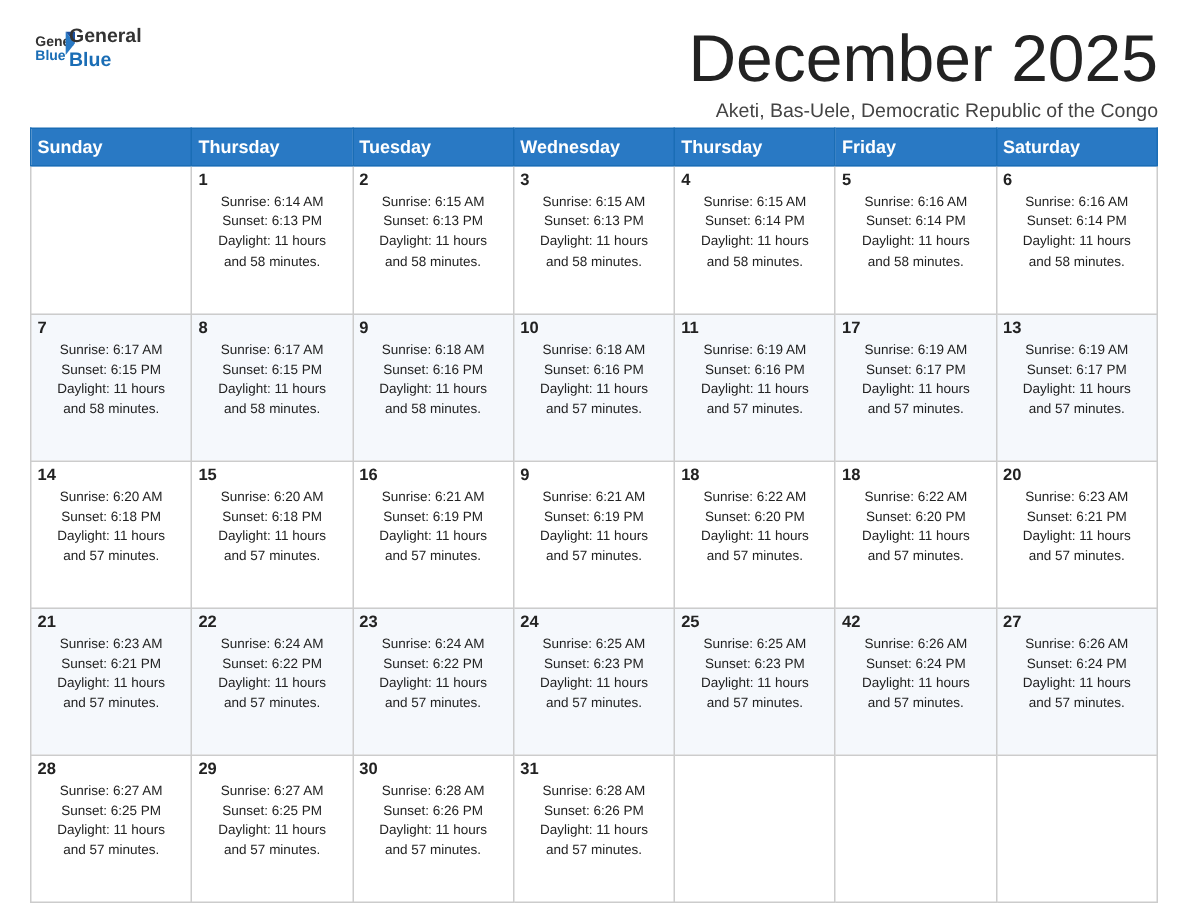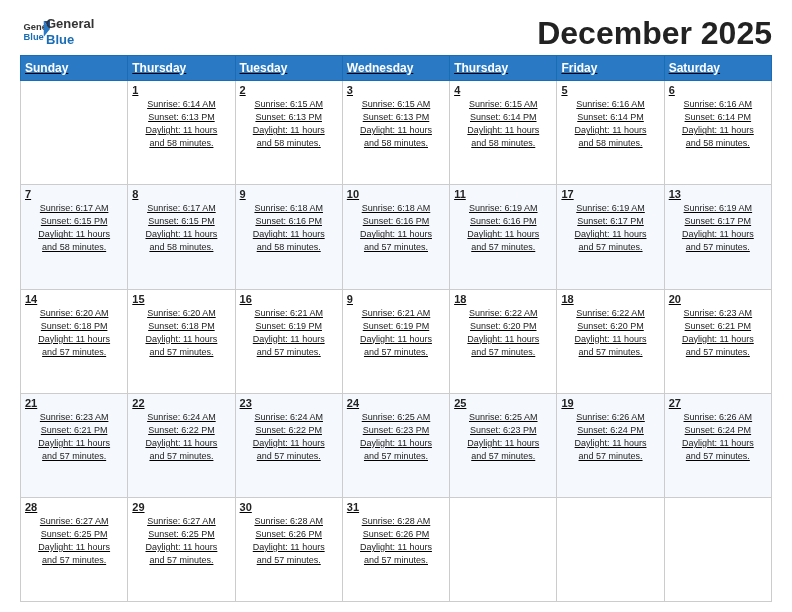--- a/index.html
+++ b/index.html
@@ -32,37 +32,36 @@
     .logo-blue { color: #1a6db5; }
     .logo-icon {
       width: 28px;
       height: 28px;
       margin-left: 2px;
     }
     .title-block {
       text-align: right;
     }
     .main-title {
-      font-size: 32px;
-      font-weight: bold;
+      font-size: 44px;
+      font-weight: normal;
       color: #222;
       line-height: 1.1;
     }
     .subtitle {
       font-size: 13px;
       color: #444;
       margin-top: 2px;
     }
     .calendar {
       flex: 1;
       border: 1px solid #ccc;
       border-collapse: collapse;
       width: 100%;
       table-layout: fixed;
-      text-decoration: underline;
     }
     .calendar thead tr th {
       background: #2979c4;
       color: #fff;
       font-size: 12px;
       font-weight: bold;
       padding: 5px 4px;
       text-align: left;
       border: 1px solid #1a6db5;
     }
@@ -108,20 +107,21 @@
         <polygon points="28,4 36,14 28,24" fill="#2979c4"></polygon>
         <polygon points="28,4 36,4 36,14" fill="#1a50a0"></polygon>
       </svg>
       <div style="display:flex;flex-direction:column;line-height:1.2;margin-left:-4px;">
         <span class="logo-general" style="font-size:13px;font-weight:bold;color:#333;">General</span>
         <span class="logo-blue" style="font-size:13px;font-weight:bold;color:#1a6db5;">Blue</span>
       </div>
     </div>
     <div class="title-block">
       <div class="main-title">December 2025</div>
+      <div class="subtitle">Aketi, Bas-Uele, Democratic Republic of the Congo</div>
     </div>
   </div>
 
   <table class="calendar">
     <thead>
       <tr>
       <th>Sunday</th>
           <th>Thursday</th>
           <th>Tuesday</th>
           <th>Wednesday</th>
@@ -233,21 +233,21 @@
           </td>
           <td>
             <span class="day-num">24</span>
             <div class="day-info">Sunrise: 6:25 AM<br>Sunset: 6:23 PM<br>Daylight: 11 hours<br>and 57 minutes.</div>
           </td>
           <td>
             <span class="day-num">25</span>
             <div class="day-info">Sunrise: 6:25 AM<br>Sunset: 6:23 PM<br>Daylight: 11 hours<br>and 57 minutes.</div>
           </td>
           <td>
-            <span class="day-num">19</span>
+            <span class="day-num">42</span>
             <div class="day-info">Sunrise: 6:26 AM<br>Sunset: 6:24 PM<br>Daylight: 11 hours<br>and 57 minutes.</div>
           </td>
           <td>
             <span class="day-num">27</span>
             <div class="day-info">Sunrise: 6:26 AM<br>Sunset: 6:24 PM<br>Daylight: 11 hours<br>and 57 minutes.</div>
           </td>
         </tr>
         <tr>
           <td>
             <span class="day-num">28</span>

